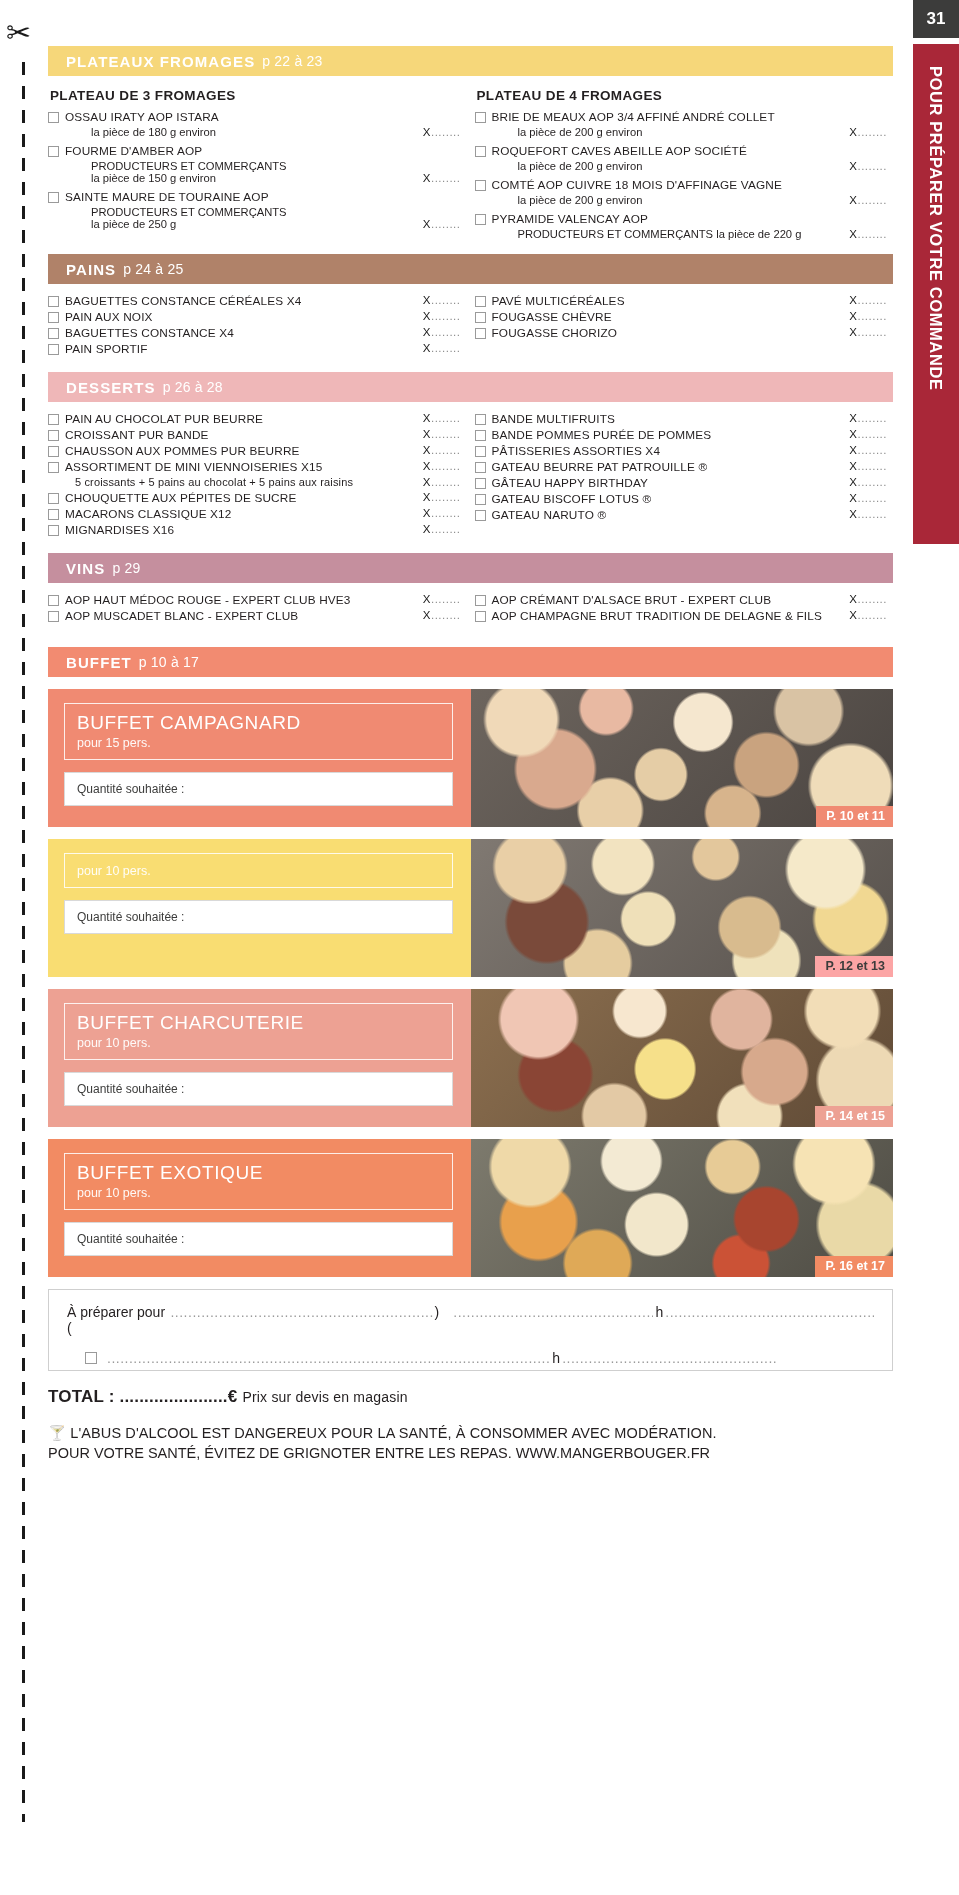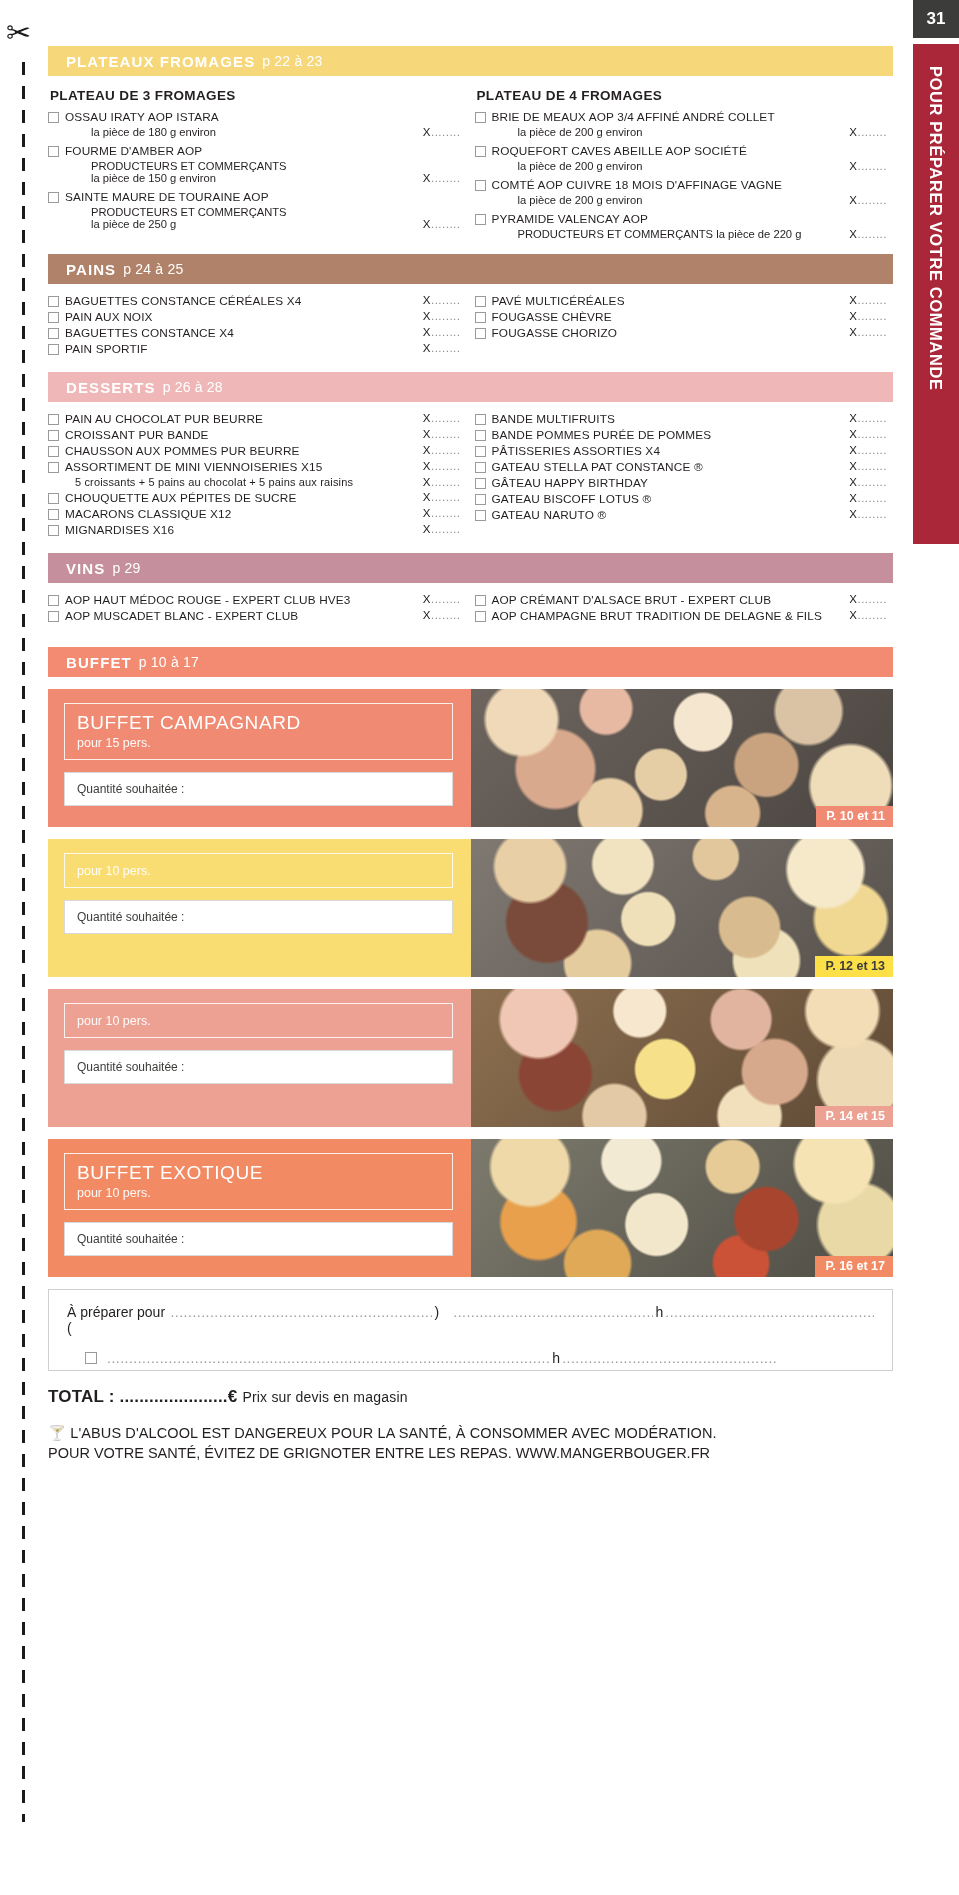--- a/index.html
+++ b/index.html
@@ -457,21 +457,21 @@
         <span class="row-label">BANDE POMMES PURÉE DE POMMES</span>
         <span class="xdots"><span class="x">X</span><span class="dots">........</span></span>
       </div>
       <div class="row">
         <span class="chk"></span>
         <span class="row-label">PÂTISSERIES ASSORTIES X4</span>
         <span class="xdots"><span class="x">X</span><span class="dots">........</span></span>
       </div>
       <div class="row">
         <span class="chk"></span>
-        <span class="row-label">GATEAU STELLA PAT CONSTANCE ®</span>
+        <span class="row-label">GATEAU BEURRE PAT PATROUILLE ®</span>
         <span class="xdots"><span class="x">X</span><span class="dots">........</span></span>
       </div>
       <div class="row">
         <span class="chk"></span>
         <span class="row-label">GÂTEAU HAPPY BIRTHDAY</span>
         <span class="xdots"><span class="x">X</span><span class="dots">........</span></span>
       </div>
       <div class="row">
         <span class="chk"></span>
         <span class="row-label">GATEAU BISCOFF LOTUS ®</span>
@@ -568,27 +568,28 @@
           radial-gradient(circle at 36% 18%, #f2e3c0 0 10%, transparent 11%),
           radial-gradient(circle at 58% 13%, #e3c79c 0 8%, transparent 9%),
           radial-gradient(circle at 84% 22%, #f5e9c9 0 10%, transparent 11%),
           radial-gradient(circle at 18% 60%, #7a4a3a 0 11%, transparent 12%),
           radial-gradient(circle at 42% 58%, #efe0b9 0 10%, transparent 11%),
           radial-gradient(circle at 66% 64%, #d8bb8e 0 10%, transparent 11%),
           radial-gradient(circle at 90% 58%, #f1d892 0 9%, transparent 10%),
           radial-gradient(circle at 30% 90%, #e5cc9f 0 10%, transparent 11%),
           radial-gradient(circle at 70% 88%, #efe2bb 0 10%, transparent 11%),
           linear-gradient(135deg,#807972,#57514c)"></div>
-      <div class="page-tag" style="background:#fde047; color:#3c3c3b;">P. 12 et 13</div>
+      <div class="page-tag" style="background:#fca5a5; color:#3c3c3b;">P. 12 et 13</div>
     </div>
   </div>
 
   <div class="buffet-card">
     <div class="buffet-left" style="background:#eda193;">
       <div class="buffet-name-box">
+        <div class="buffet-name">BUFFET CHARCUTERIE</div>
         <div class="buffet-pers">pour 10 pers.</div>
       </div>
       <div class="qty-box">
         <span>Quantité souhaitée :</span>
       </div>
     </div>
     <div class="buffet-right">
       <div class="photo" style="background:
           radial-gradient(circle at 16% 22%, #f0c6b4 0 10%, transparent 11%),
           radial-gradient(circle at 40% 16%, #f7e7cf 0 9%, transparent 10%),

